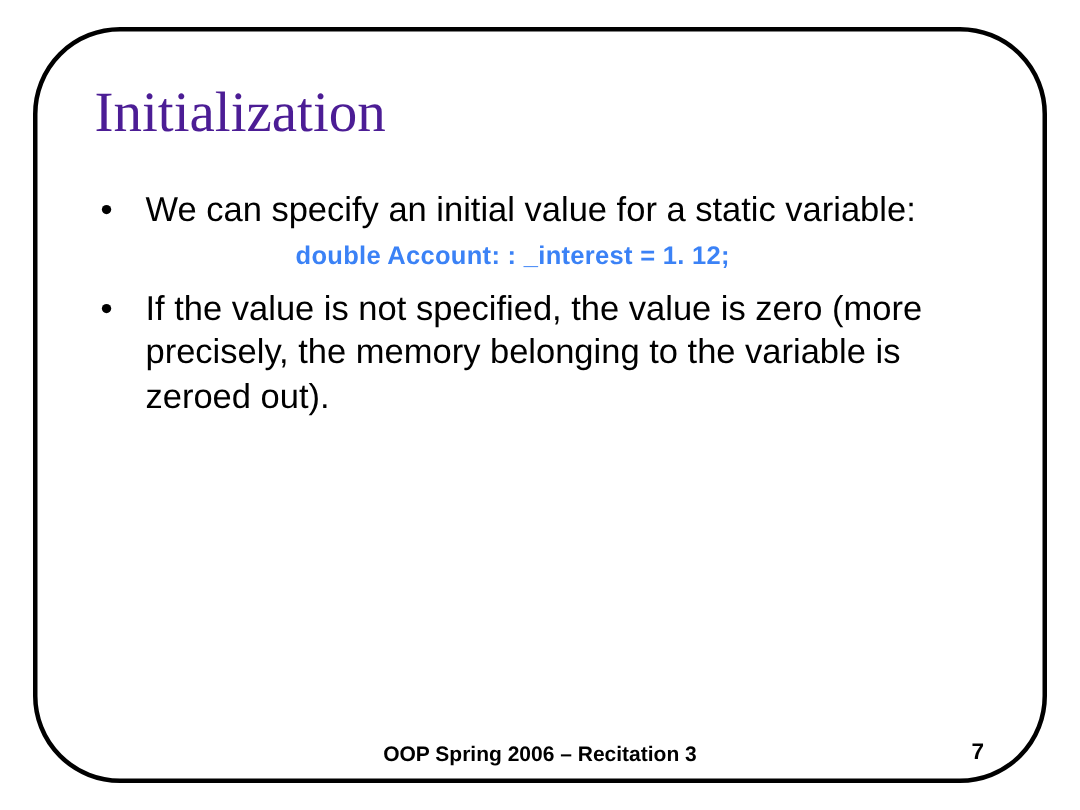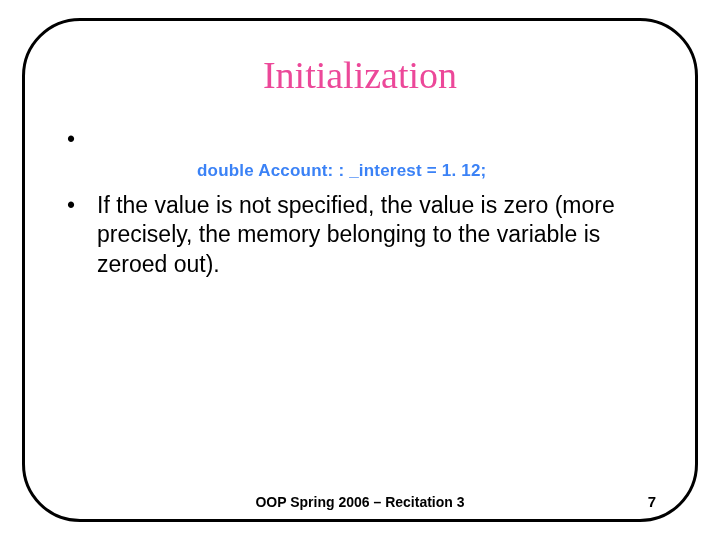--- a/index.html
+++ b/index.html
@@ -21,25 +21,25 @@
       left: 22px;
       right: 22px;
       bottom: 18px;
       border: 3px solid #000000;
       border-radius: 58px;
       padding: 28px 38px 18px 38px;
       display: flex;
       flex-direction: column;
     }
     .slide-title {
-      text-align: center;
+      text-align: left;
       font-size: 38px;
       font-family: "Times New Roman", Times, serif;
       font-weight: normal;
-      color: #ec4899;
+      color: #4c1d95;
       margin-bottom: 28px;
       margin-top: 4px;
     }
     .bullet-list {
       flex: 1;
     }
     .bullet-item {
       display: flex;
       align-items: flex-start;
       margin-bottom: 6px;
@@ -97,20 +97,21 @@
 </head>
 <body>
 
 <div class="slide-frame">
   <h1 class="slide-title">Initialization</h1>
 
   <div class="bullet-list">
 
     <div class="bullet-item">
       <div class="bullet-marker">•</div>
+      <div class="bullet-text">We can specify an initial value for a static variable:</div>
     </div>
 
     <div class="code-line">double Account: : _interest = 1. 12;</div>
 
     <div class="bullet-item">
       <div class="bullet-marker">•</div>
       <div class="bullet-text">If the value is not specified, the value is zero (more precisely, the memory belonging to the variable is zeroed out).</div>
     </div>
 
   </div>

